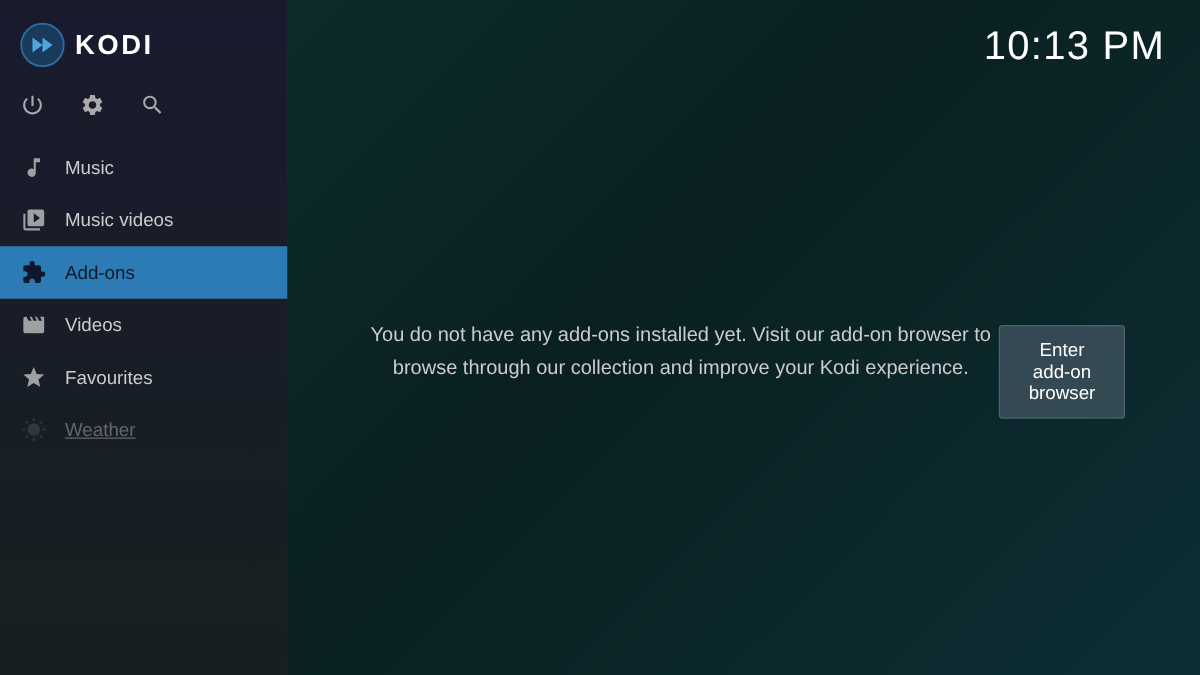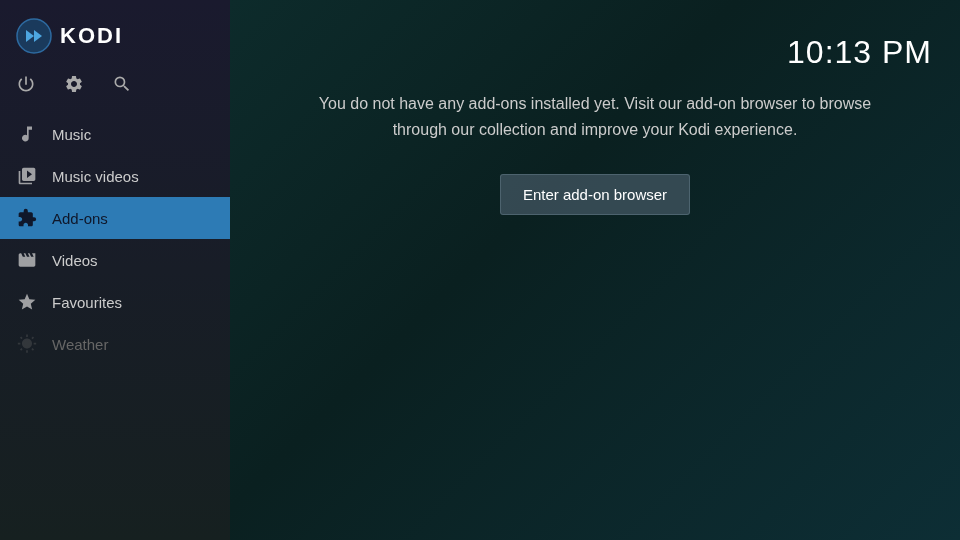--- a/index.html
+++ b/index.html
@@ -73,20 +73,21 @@
     }
 
     .nav-item.active {
       background: #2d7bb5;
       color: #0f172a;
       padding-left: 16px;
     }
 
     .nav-item.dimmed {
       color: #666;
+      text-decoration: underline;
     }
 
     .nav-icon {
       width: 22px;
       height: 22px;
       display: flex;
       align-items: center;
       justify-content: center;
       flex-shrink: 0;
       font-size: 16px;
@@ -110,29 +111,28 @@
       display: flex;
       justify-content: flex-end;
       padding: 18px 28px 0 0;
     }
 
     .clock {
       color: #fff;
       font-size: 32px;
       font-weight: 300;
       letter-spacing: 1px;
-      margin-top: 16px;
     }
 
     .content-area {
       flex: 1;
       display: flex;
-      flex-direction: column;
-      align-items: center;
-      justify-content: flex-start;
+      flex-direction: row;
+      align-items: center;
+      justify-content: flex-end;
       padding: 20px 60px;
       text-align: center;
     }
 
     .info-text {
       color: #ccc;
       font-size: 16px;
       line-height: 1.6;
       max-width: 680px;
       margin-bottom: 32px;

